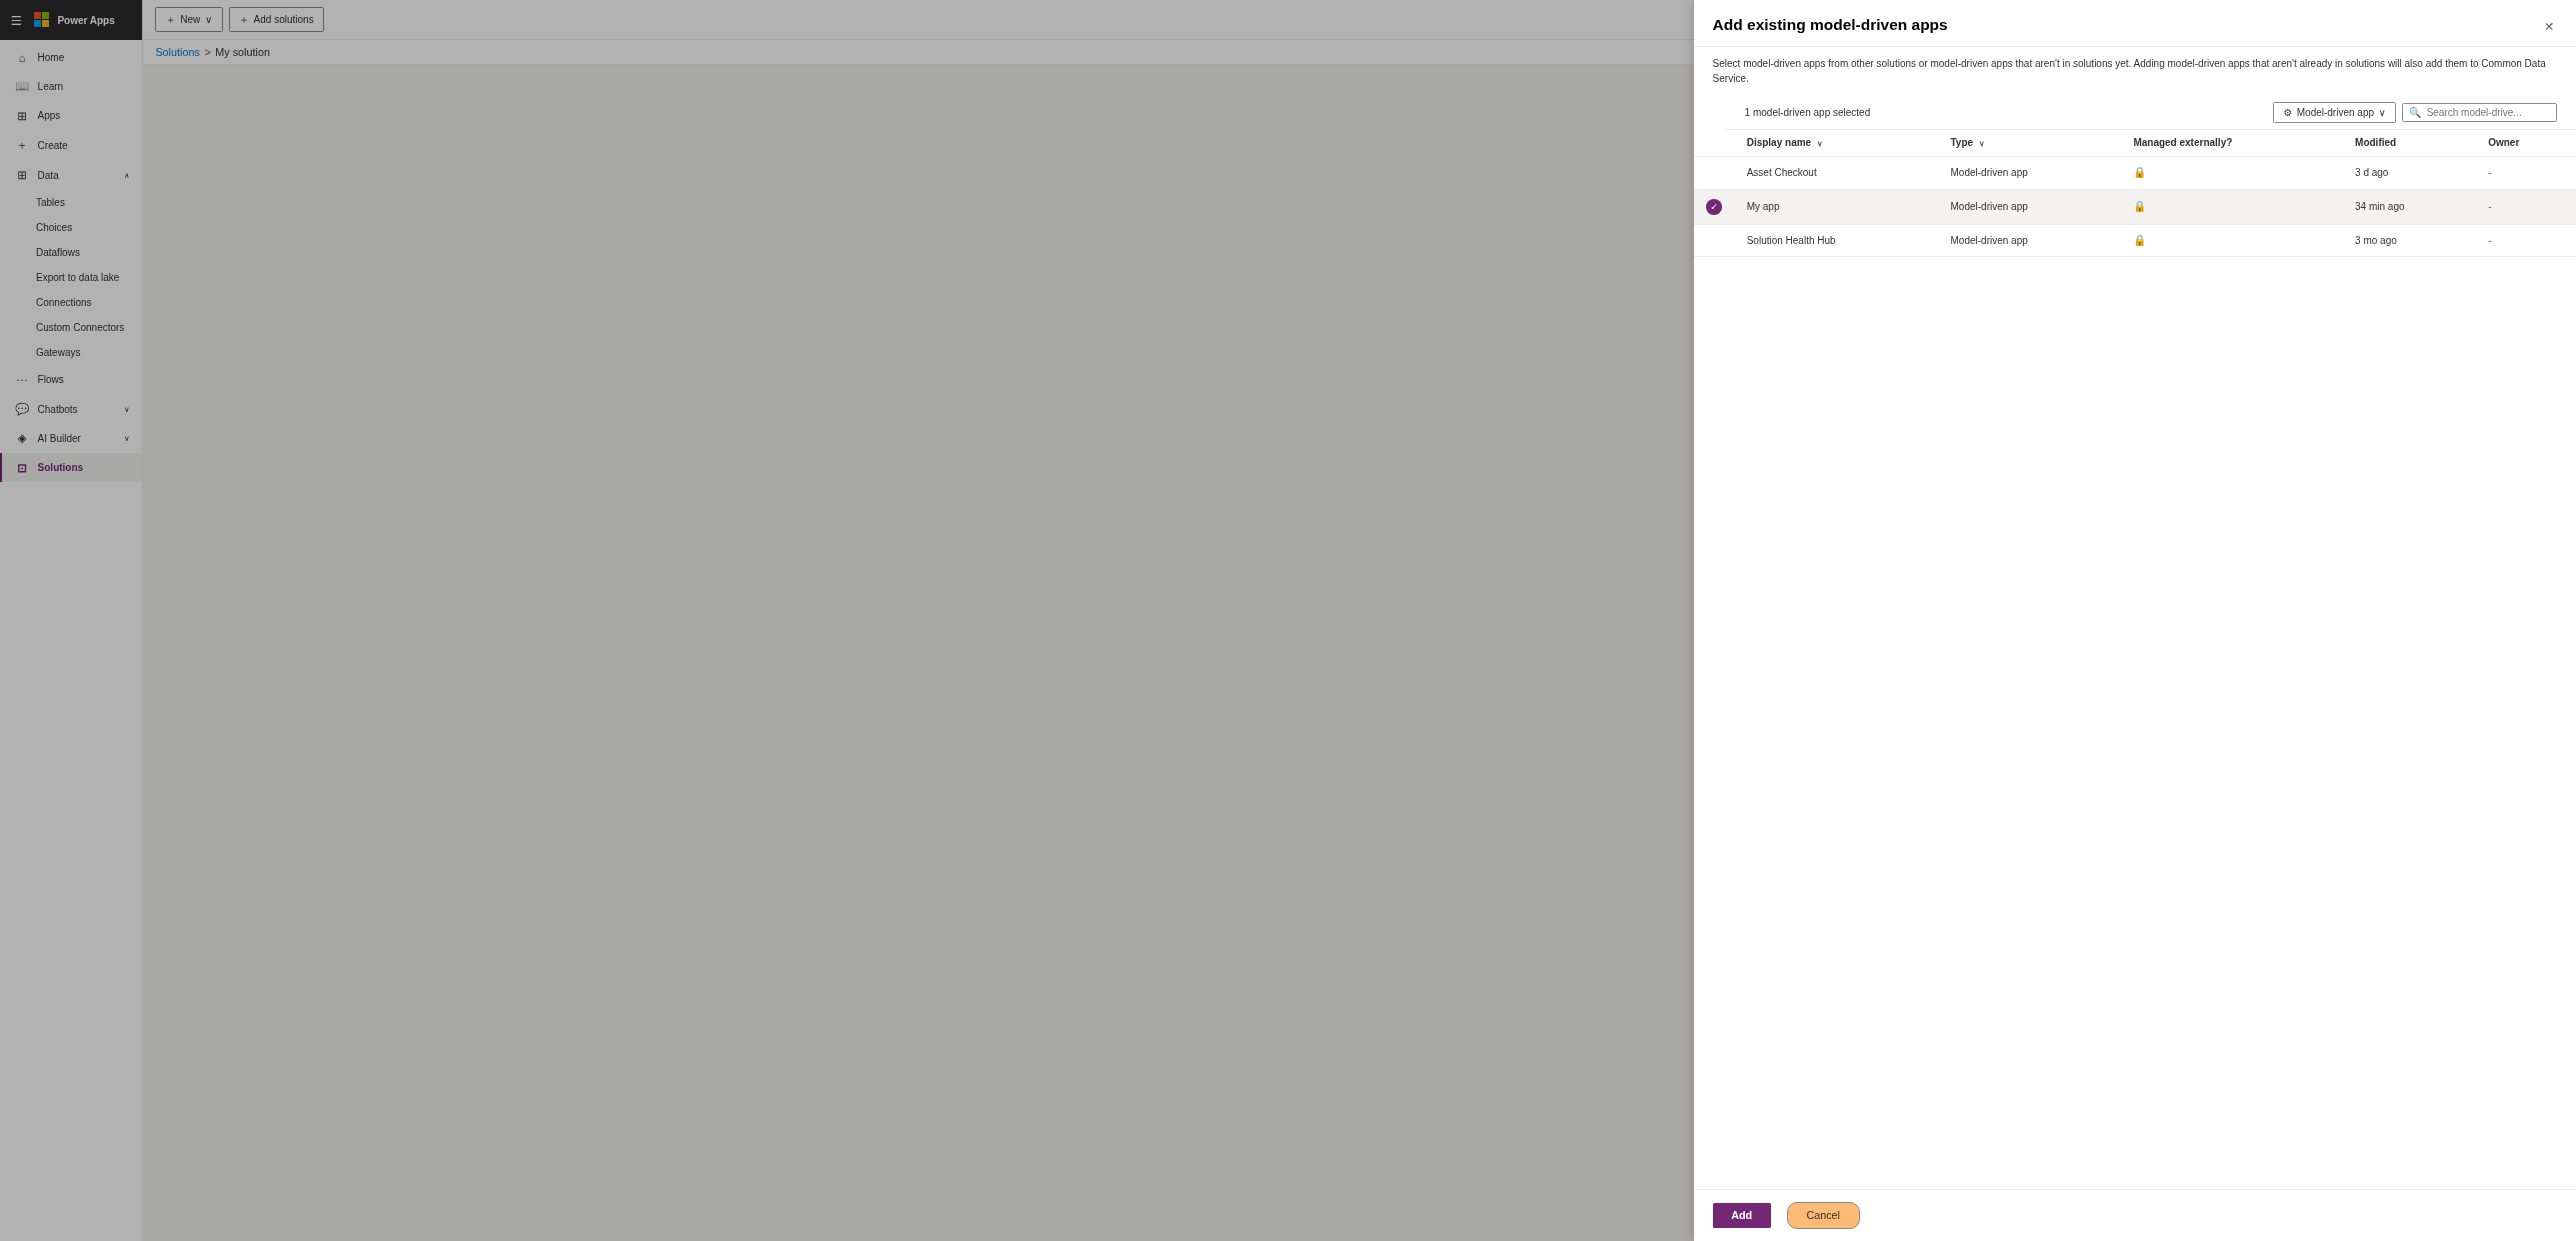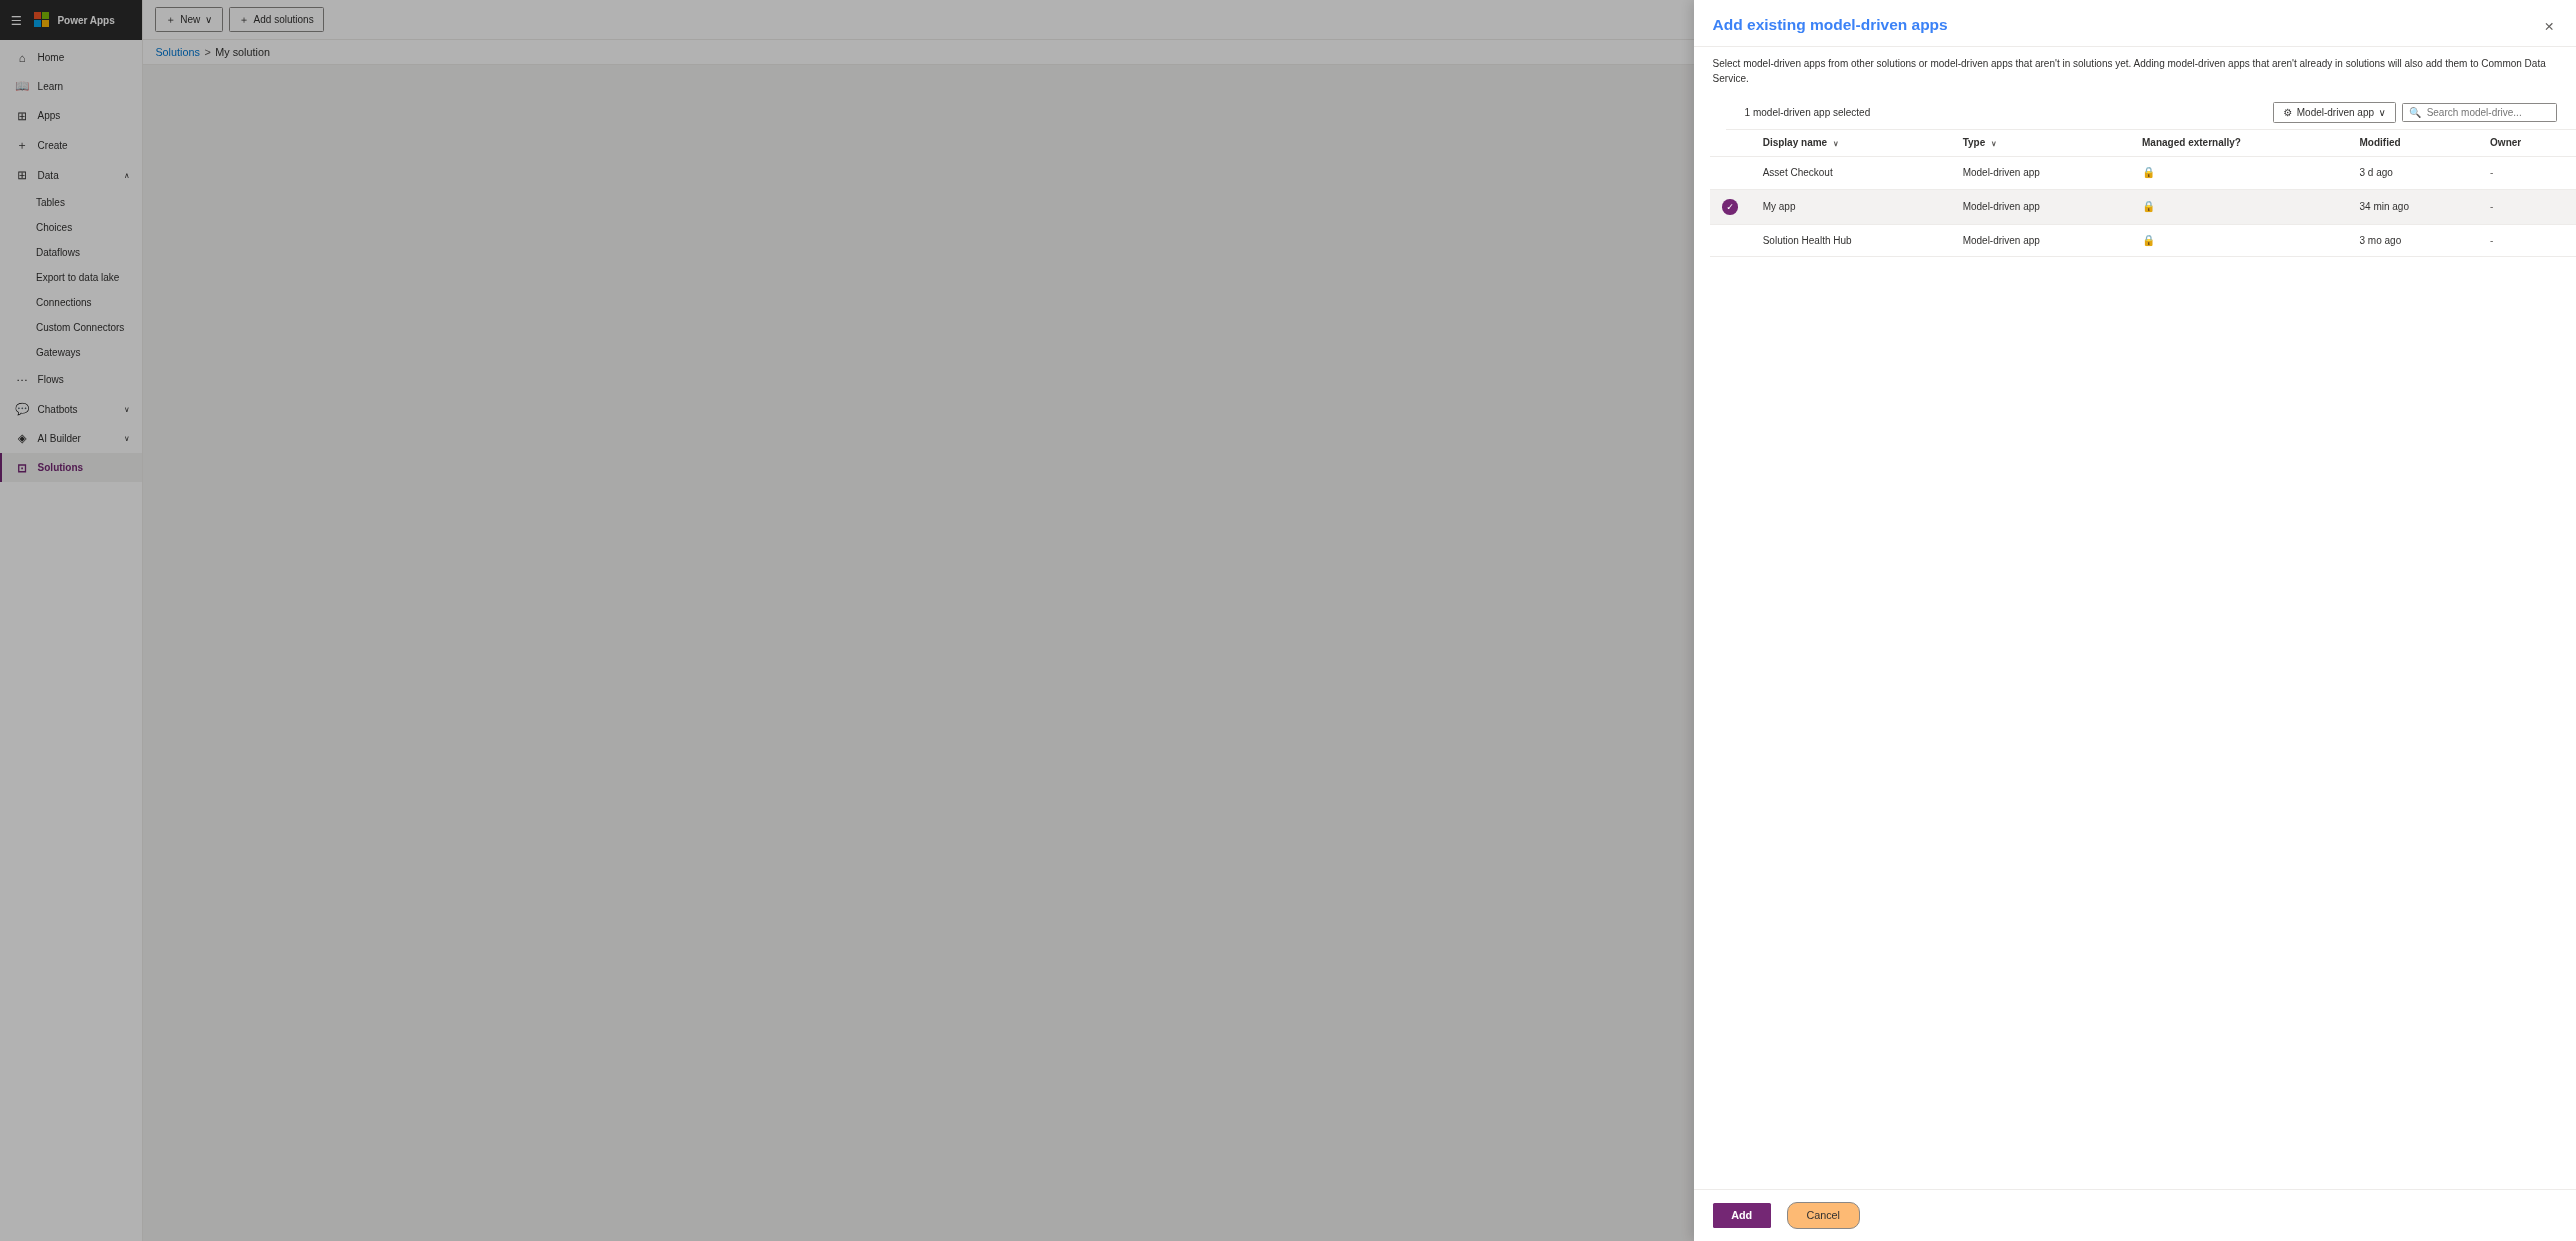--- a/index.html
+++ b/index.html
@@ -157,21 +157,21 @@
     .panel-header {
       display: flex;
       align-items: flex-start;
       justify-content: space-between;
       padding: 15.5px 18.6px 9.3px 18.6px;
       border-bottom: 0.8px solid #edebe9;
     }
     .panel-title {
       font-size: 15.5px;
       font-weight: 600;
-      color: #3b82f6;
+      color: #000000;
     }
     .panel-close {
       cursor: pointer;
       font-size: 12.4px;
       color: #605e5c;
       padding: 3.1px;
       border: none;
       background: none;
     }
     .panel-description {
@@ -223,21 +223,21 @@
     .search-box input {
       border: none;
       outline: none;
       font-size: 10px;
       width: 100%;
       color: #323130;
     }
     .search-icon-small { color: #605e5c; font-size: 10px; }
 
     
-    .panel-table-wrap { flex: 1; overflow-y: auto; margin-left: 16px; }
+    .panel-table-wrap { flex: 1; overflow-y: auto; }
     table {
       width: 100%;
       border-collapse: collapse;
       font-size: 10px;
     }
     thead th {
       padding: 7.7px 12.4px;
       text-align: left;
       color: #323130;
       font-weight: 600;

